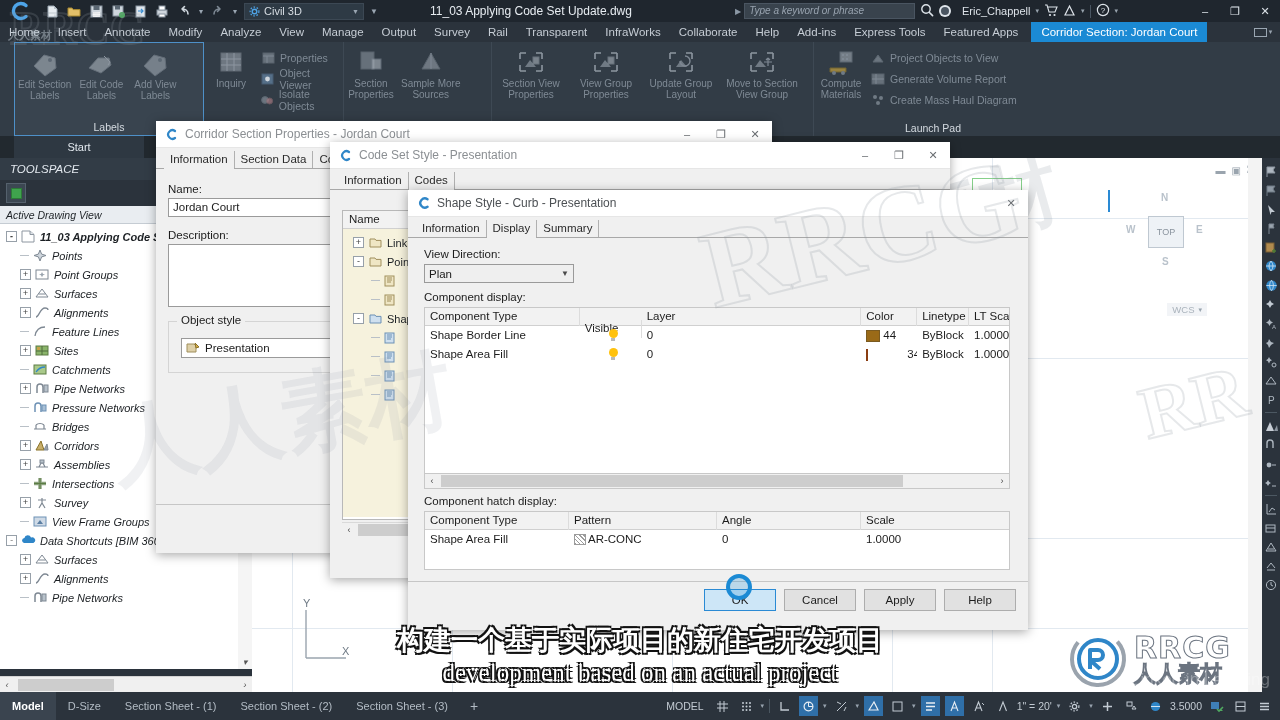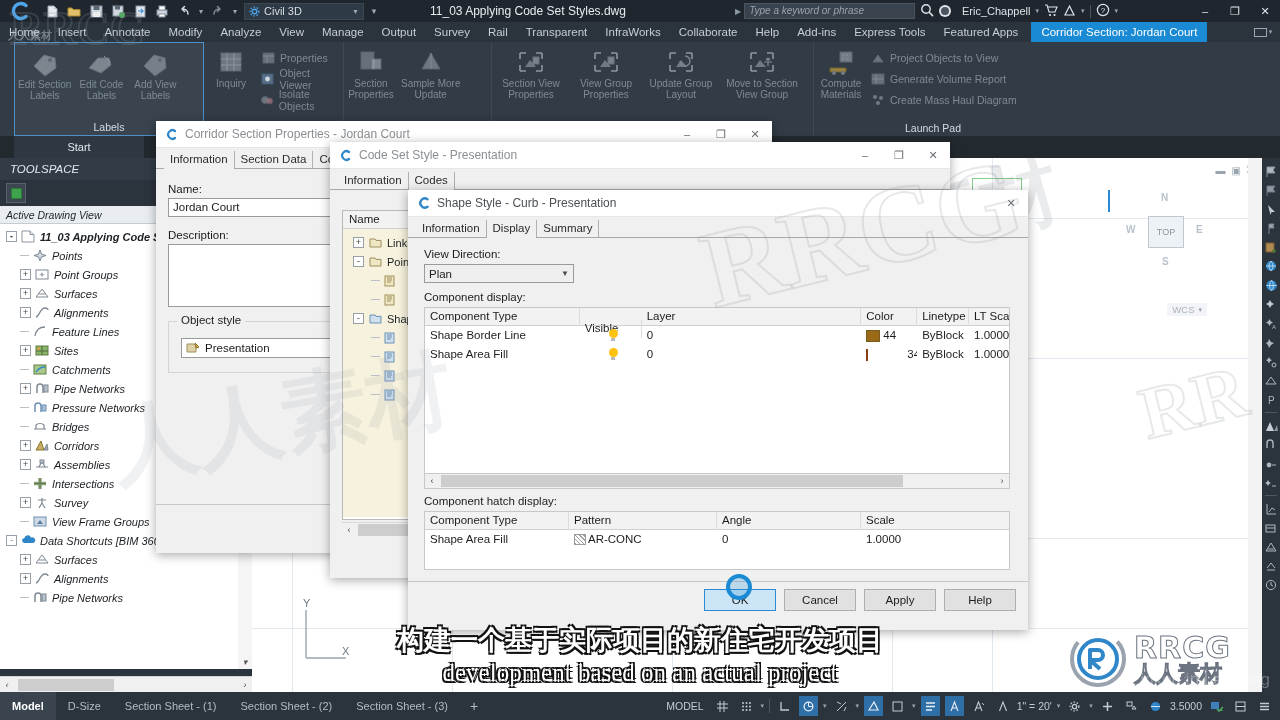--- a/index.html
+++ b/index.html
@@ -451,21 +451,21 @@
     <div class="wsbox">
       <svg width="11" height="11" viewBox="0 0 11 11">
           <circle cx="5.5" cy="5.5" r="2.3" fill="none" stroke="#4ea4e8" stroke-width="1.4"></circle>
           <circle cx="5.5" cy="5.5" r="4.4" fill="none" stroke="#4ea4e8" stroke-width="1.2" stroke-dasharray="1.6 1.6"></circle>
         </svg>
       <span>Civil 3D</span>
       <span class="carr">▼</span>
     </div>
     <div class="tb-caret" style="margin-left:6px;">▼</div>
 
-    <div class="doctitle">11_03 Applying Code Set Styles.dwg</div>
+    <div class="doctitle">11_03 Applying Code Set Update.dwg</div>
 
     <div class="searchwrap">
       <span class="tri">▶</span>
       <div class="searchbox">Type a keyword or phrase</div>
     </div>
 
     <div class="tr-items">
       <span>
         <svg width="14" height="14" viewBox="0 0 14 14">
             <circle cx="6" cy="6" r="4.2" fill="none" stroke="#dde3e9" stroke-width="1.4"></circle>
@@ -627,21 +627,21 @@
           <span>Properties</span>
         </div>
         <div class="bigbtn dim">
           <div class="bigicon">
             <svg width="30" height="28" viewBox="0 0 30 28">
                 <path d="M6 20 15 4l9 16z" fill="#aab3bc" opacity=".5" stroke="#7e8893"></path>
                 <path d="M15 4v16" stroke="#7e8893"></path>
               </svg>
           </div>
           <span>Sample More</span>
-          <span>Update</span>
+          <span>Sources</span>
         </div>
       </div>
       <div class="rp-title">Modify Section</div>
     </div>
 
     <div class="rpanel" style="left:492px; width:322px;">
       <div class="rp-body">
         <div class="bigbtn dim" style="min-width:78px;">
           <div class="bigicon">
             <svg width="30" height="28" viewBox="0 0 30 28">

